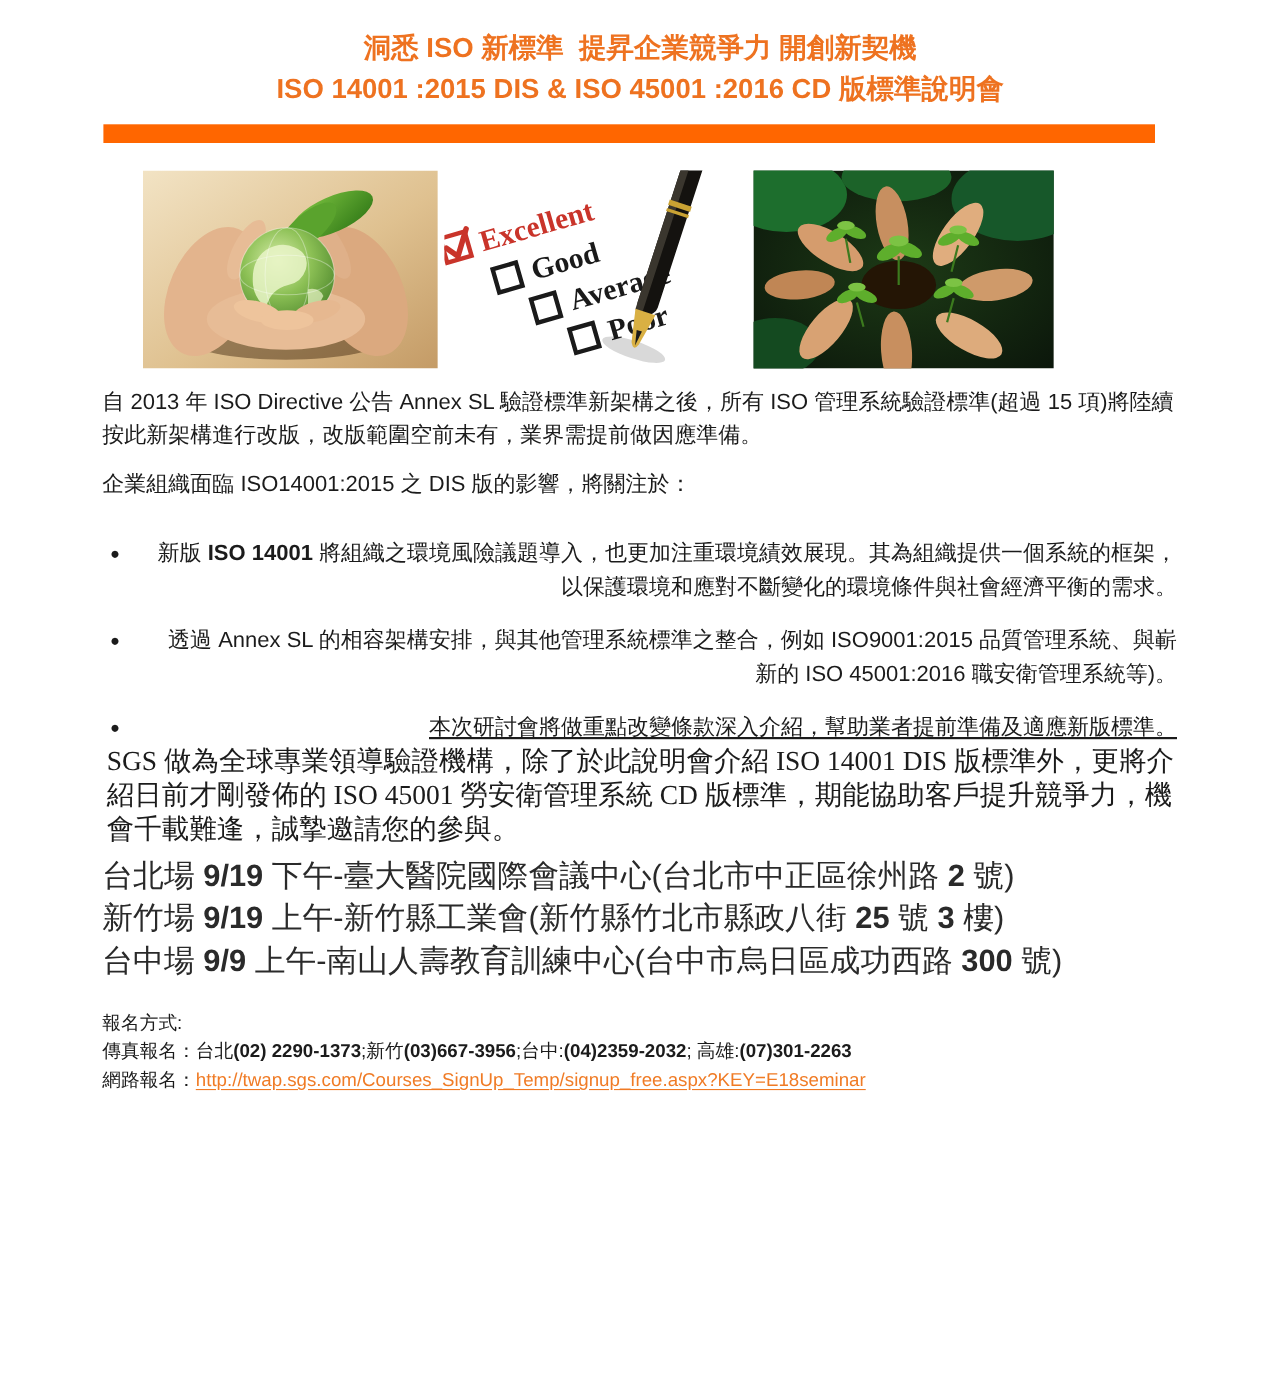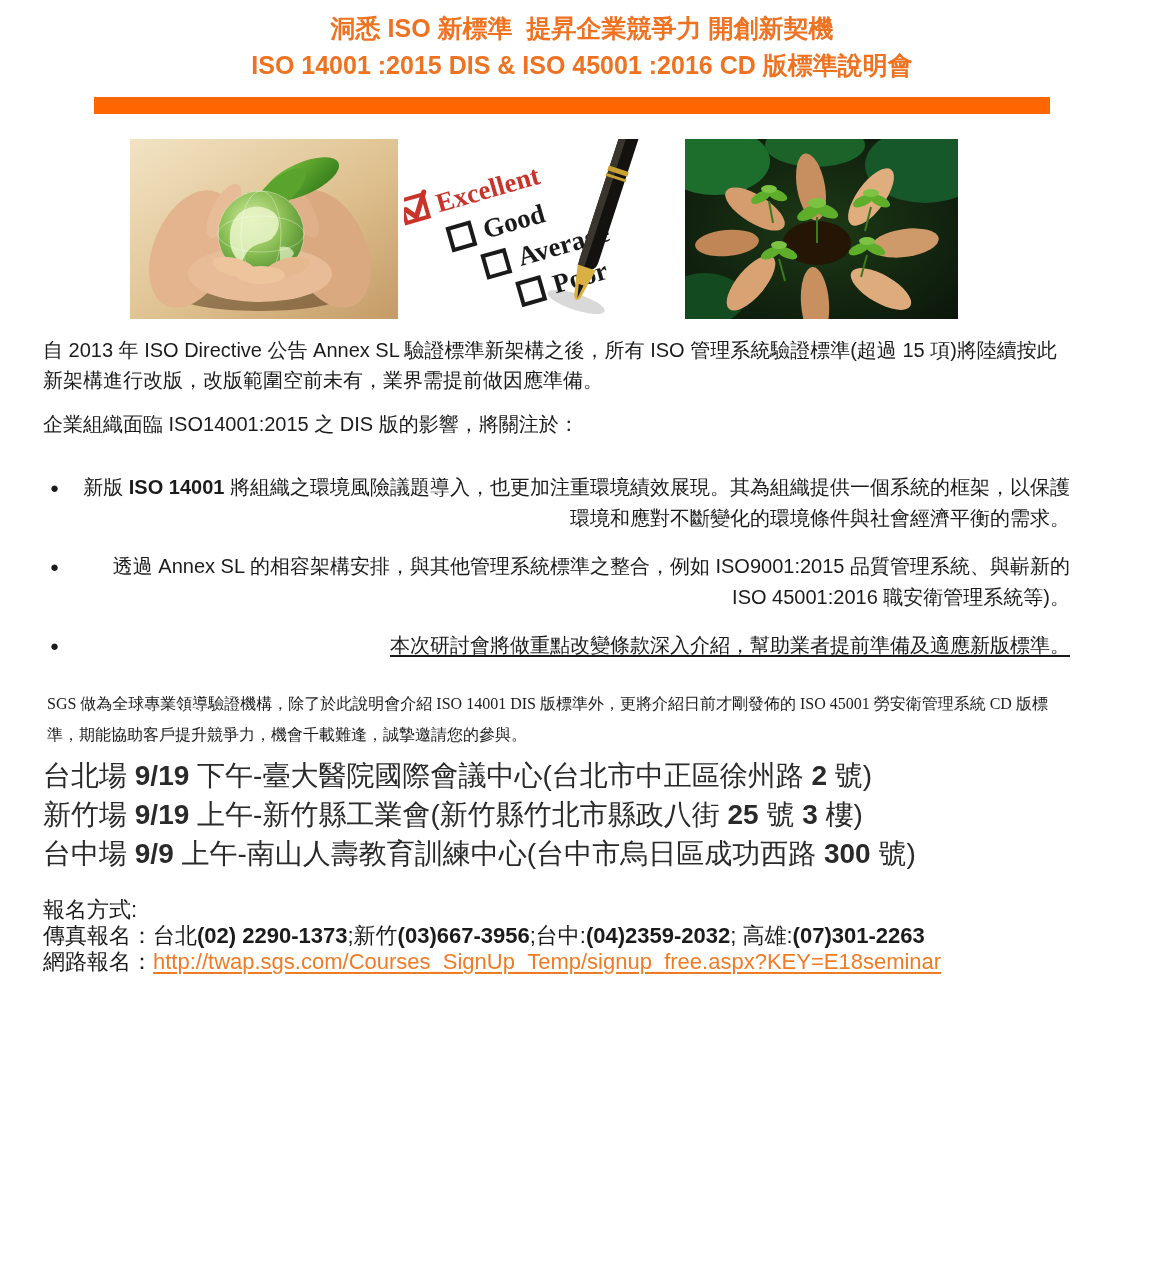--- a/index.html
+++ b/index.html
@@ -15,36 +15,36 @@
   .u{text-decoration:underline;text-underline-offset:3px;}
   
   .title{
     text-align:center;
     color:var(--title,#ee7220);
     font-weight:bold;
     font-size:25px;
     line-height:37px;
     white-space:pre-wrap;
   }
-  .title-wrap{padding-top:10px;}
+  .title-wrap{padding-top:26px;}
   .bar{
     margin:13px 0 0 94px;
     width:956px;height:17px;
     background:var(--bar,#ff6600);
   }
   
   .photo-row{
     display:flex;
     margin:25px 0 0 130px;
   }
   .photo{display:block;}
   .photo-mid{margin-left:6px;}
   .photo-right{margin-left:3px;}
   
-  .section{padding:0 94px 0 43px;}
+  .section{padding:0 94px 0 93px;}
   .para{font-size:20px;line-height:30px;margin:0;}
   .p1{margin-top:16px;}
   .p2{margin-top:13px;line-height:29px;}
   .p3{margin-top:14px;}
   .emph{font-weight:bold;text-decoration:underline;text-underline-offset:4px;}
   
   .bullets{margin-top:33px;}
   .bullet{
     display:flex;
     font-size:20px;line-height:31px;
@@ -56,30 +56,29 @@
     width:40px;
     padding-left:7px;
     font-size:15px;
     line-height:31px;
     box-sizing:border-box;
   }
   .bullet-text{flex:1 1 auto;text-align:right;}
   
   .sgs{
     font-family:"Liberation Serif",serif;
-    font-size:16px;line-height:31px;
-    margin-top:27px;
+    font-size:25px;line-height:31px;
     padding-left:4px;
   }
   
   .schedule-header{font-size:20px;line-height:30px;margin-top:42px;}
   .schedule-row{font-size:28px;line-height:39px;}
   .schedule-rows{margin-top:6px;color:#2a2a2a;}
   
-  .registration{margin-top:24px;font-size:22px;line-height:26px;}
+  .registration{margin-top:24px;font-size:17px;line-height:26px;}
   .reg-link{
     color:var(--link,#f07b25);
     text-decoration:underline;
     text-underline-offset:3px;
     cursor:pointer;
   }
 </style>
 </head>
 <body>
 

